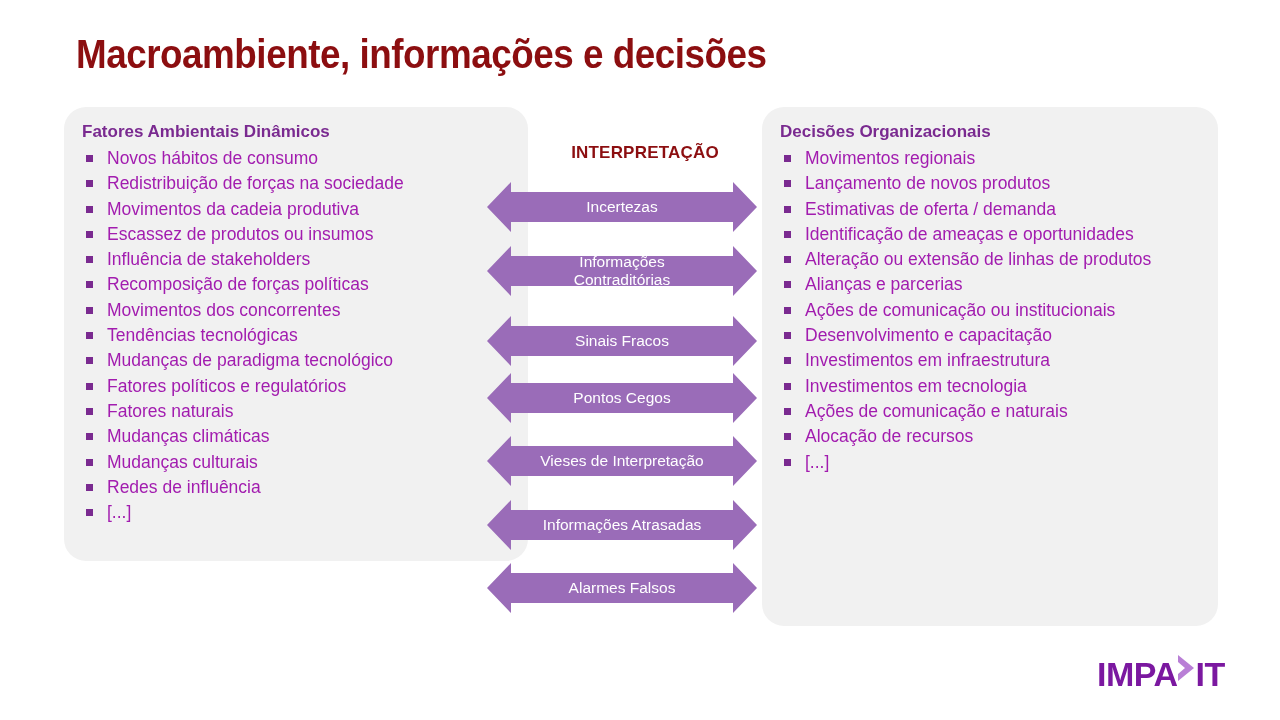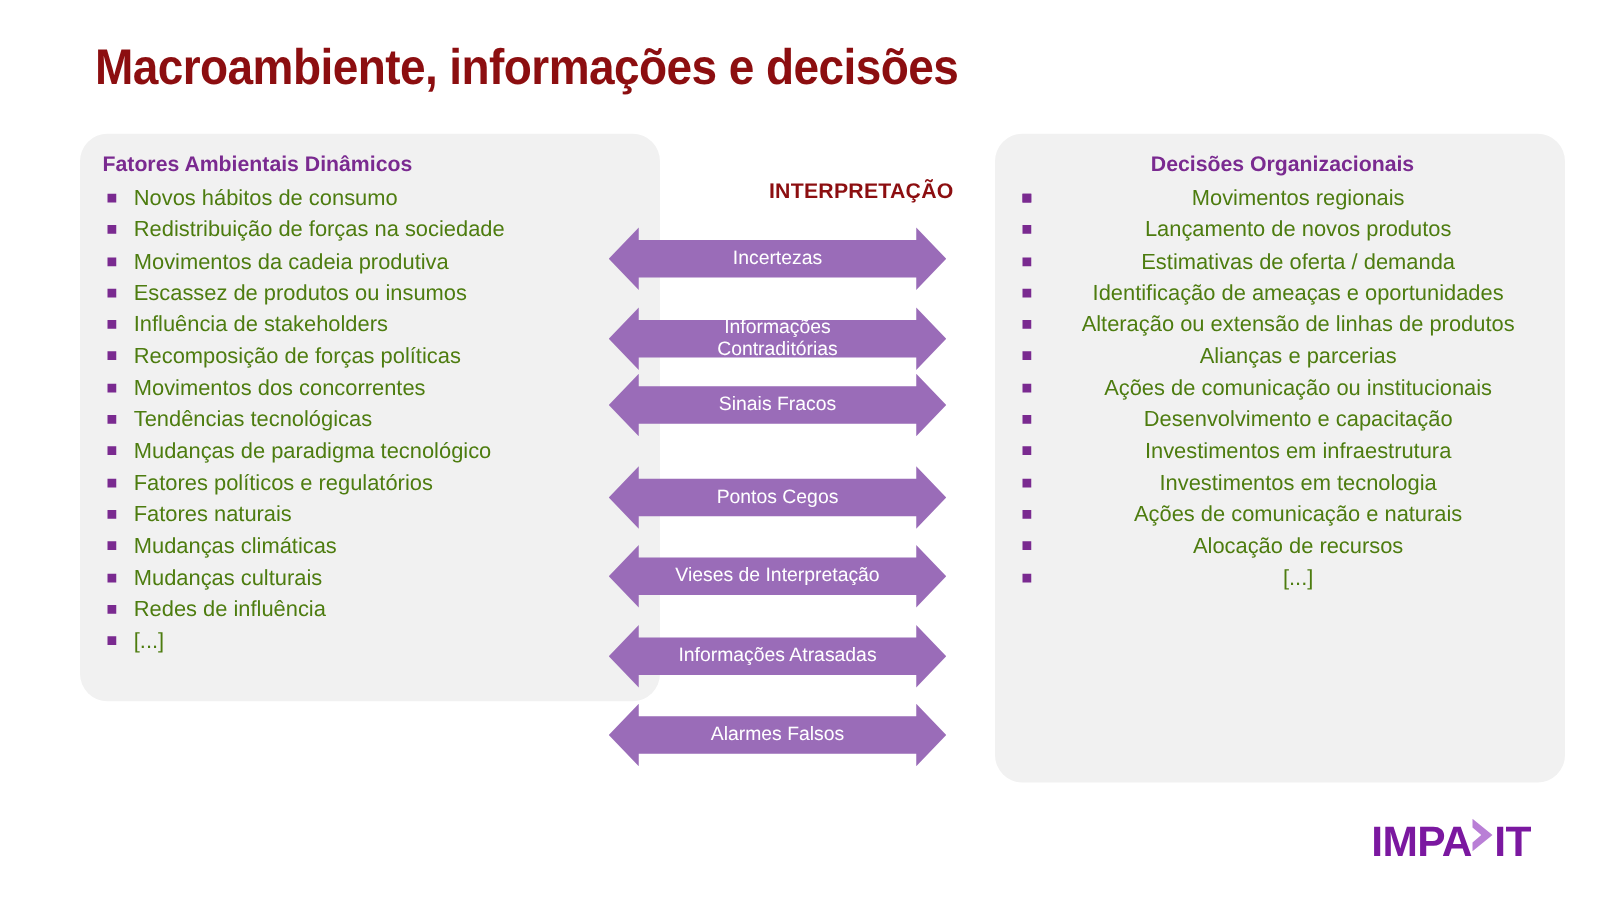--- a/index.html
+++ b/index.html
@@ -38,43 +38,42 @@
     box-sizing: border-box;
   }
   .panel-left {
     left: 64px;
     top: 107px;
     width: 464px;
     height: 454px;
     padding: 14px 12px 10px 18px;
   }
   .panel-right {
-    left: 796px;
+    left: 762px;
     top: 107px;
     width: 456px;
     height: 519px;
     padding: 14px 14px 10px 18px;
-    text-align: center;
   }
   .panel-heading {
     color: #7A2A90;
     font-size: 17px;
     font-weight: bold;
     margin: 0 0 3px 0;
     line-height: 22px;
   }
   ul.bullets {
     list-style: none;
     margin: 0;
     padding: 0;
   }
   ul.bullets li {
     position: relative;
     padding-left: 25px;
-    color: #4d7c0f;
+    color: #a21caf;
     font-size: 17.5px;
     line-height: 25.3px;
     margin: 0;
   }
   ul.bullets li .bsq {
     position: absolute;
     left: 4px;
     top: 9px;
     width: 7px;
     height: 7px;
@@ -95,21 +94,20 @@
   .interp-label {
     position: absolute;
     left: 528px;
     top: 143px;
     width: 234px;
     text-align: center;
     font-size: 17px;
     font-weight: bold;
     color: #8C0E10;
     letter-spacing: 0.2px;
-    margin-left: 44px;
   }
 
   
   .arrow-stack {
     position: absolute;
     left: 487px;
     top: 180px;
     width: 270px;
     height: 442px;
   }
@@ -208,21 +206,21 @@
       </svg>
       <div class="arrow-text">Incertezas</div>
     </div>
     <div class="arrow" style="top: 63.5px;">
       <svg viewBox="0 0 270 54" preserveAspectRatio="none">
         <polygon points="0,27 24,2 24,12 246,12 246,2 270,27 246,52 246,42 24,42 24,52" fill="#9A6CB8"></polygon>
       </svg>
       <div class="arrow-text">Informações
 Contraditórias</div>
     </div>
-    <div class="arrow" style="top: 117px;">
+    <div class="arrow" style="top: 134px;">
       <svg viewBox="0 0 270 54" preserveAspectRatio="none">
         <polygon points="0,27 24,2 24,12 246,12 246,2 270,27 246,52 246,42 24,42 24,52" fill="#9A6CB8"></polygon>
       </svg>
       <div class="arrow-text">Sinais Fracos</div>
     </div>
     <div class="arrow" style="top: 190.5px;">
       <svg viewBox="0 0 270 54" preserveAspectRatio="none">
         <polygon points="0,27 24,2 24,12 246,12 246,2 270,27 246,52 246,42 24,42 24,52" fill="#9A6CB8"></polygon>
       </svg>
       <div class="arrow-text">Pontos Cegos</div>

